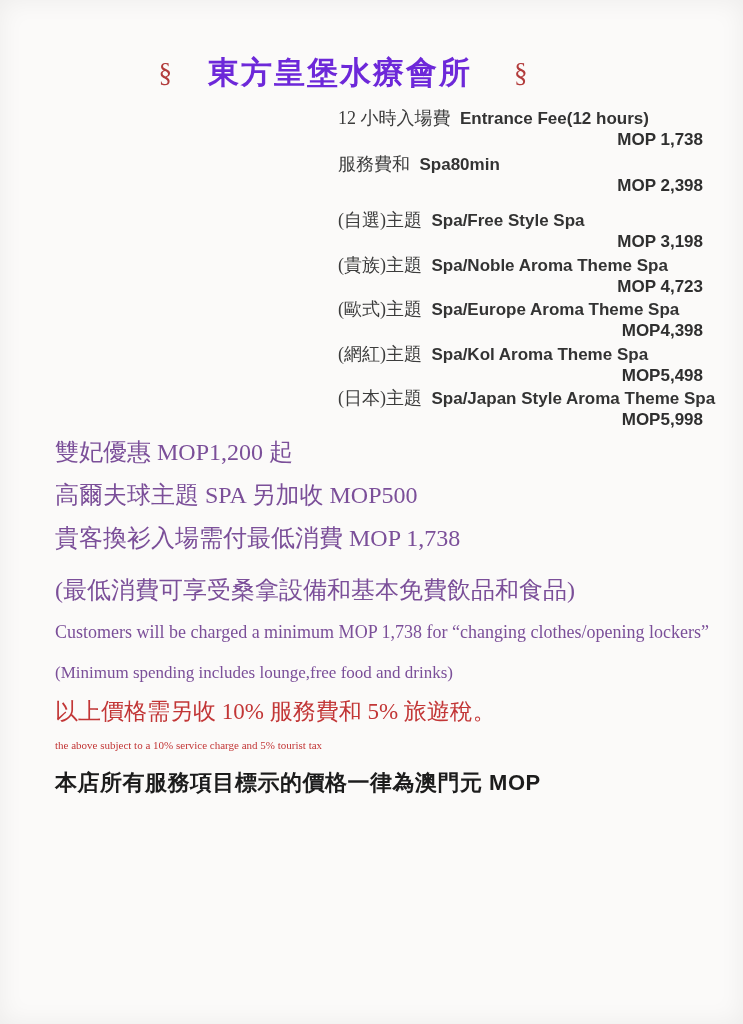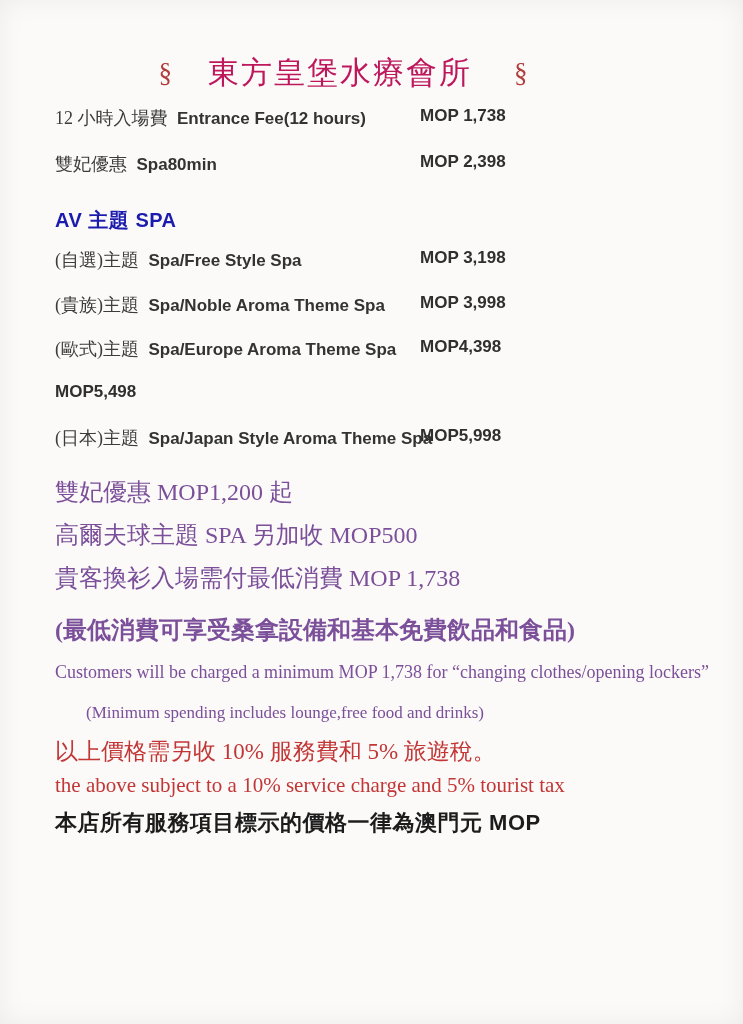--- a/index.html
+++ b/index.html
@@ -21,48 +21,48 @@
     display:flex;align-items:center;justify-content:center;
   }
   .section-mark{
     font-family:"Liberation Serif", serif;
     font-size:27px;color:#b23b3b;font-weight:400;
   }
   .section-mark.left{margin-right:36px;}
   .section-mark.right{margin-left:42px;}
   .page-title{
     font-family:"Liberation Serif", serif;
-    font-size:31px;letter-spacing:2px;color:#be185d;font-weight:400;
+    font-size:31px;letter-spacing:2px;color:#6d28d9;font-weight:700;
     white-space:nowrap;
   }
   
   .rows{margin-top:10px;}
-  .row{display:flex;align-items:flex-start;height:46px;}
+  .row{display:flex;align-items:flex-end;height:46px;flex-direction:column;}
   .row .label{width:365px;white-space:nowrap;}
   .label .zh{font-family:"Liberation Serif", serif;font-size:18px;color:#3c3c3c;}
   .label .en{font-size:17px;font-weight:600;color:#333;margin-left:5px;}
   .row .price{font-size:17px;font-weight:600;color:#2f2f2f;white-space:nowrap;}
   
   .section-heading{
     height:36px;margin-top:4px;display:flex;align-items:center;
     font-size:20px;font-weight:700;color:#1b1bae;letter-spacing:0.5px;
   }
   
   .items .row{height:44.5px;}
   
   .purple{color:#7b4f99;font-family:"Liberation Serif", serif;}
   .note{display:flex;align-items:center;white-space:nowrap;}
   .note.big{font-size:24px;height:43px;}
-  .note.gap{margin-top:9px;font-weight:bold;}
+  .note.gap{margin-top:9px;}
   .note.med{font-size:18px;height:42px;text-align:center;}
-  .note.small{font-size:17px;height:38px;margin-left:31px;}
+  .note.small{font-size:17px;height:38px;}
   
   .red{color:#c23636;}
   .note.red-zh{font-family:"Liberation Serif", serif;font-size:23px;height:40px;}
-  .note.red-en{font-family:"Liberation Serif", serif;font-size:21px;height:27px;}
+  .note.red-en{font-family:"Liberation Serif", serif;font-size:11px;height:27px;}
   
   .footer-line{
     margin-top:5px;height:38px;display:flex;align-items:center;
     font-size:22px;font-weight:700;color:#1c1c1c;letter-spacing:0.5px;
     font-family:"Liberation Sans", sans-serif;white-space:nowrap;text-align:right;
   }
 </style>
 </head>
 <body>
 
@@ -77,52 +77,55 @@
   <div class="rows">
     <div class="row">
       <span class="label">
         <span class="zh">12 小時入場費</span>
         <span class="en">Entrance Fee(12 hours)</span>
       </span>
       <span class="price">MOP 1,738</span>
     </div>
     <div class="row">
       <span class="label">
-        <span class="zh">雙妃優惠</span>
+        <span class="zh">服務費和</span>
         <span class="en">Spa80min</span>
       </span>
       <span class="price">MOP 2,398</span>
     </div>
   </div>
 
-  <div class="section-heading">AV 主題 SPA</div>
 
   <div class="rows items">
     <div class="row">
       <span class="label">
         <span class="zh">(自選)主題</span>
         <span class="en">Spa/Free Style Spa</span>
       </span>
       <span class="price">MOP 3,198</span>
     </div>
     <div class="row">
       <span class="label">
         <span class="zh">(貴族)主題</span>
         <span class="en">Spa/Noble Aroma Theme Spa</span>
       </span>
-      <span class="price">MOP 3,998</span>
+      <span class="price">MOP 4,723</span>
     </div>
     <div class="row">
       <span class="label">
         <span class="zh">(歐式)主題</span>
         <span class="en">Spa/Europe Aroma Theme Spa</span>
       </span>
       <span class="price">MOP4,398</span>
     </div>
     <div class="row">
+      <span class="label">
+        <span class="zh">(網紅)主題</span>
+        <span class="en">Spa/Kol Aroma Theme Spa</span>
+      </span>
       <span class="price">MOP5,498</span>
     </div>
     <div class="row">
       <span class="label">
         <span class="zh">(日本)主題</span>
         <span class="en">Spa/Japan Style Aroma Theme Spa</span>
       </span>
       <span class="price">MOP5,998</span>
     </div>
   </div>

